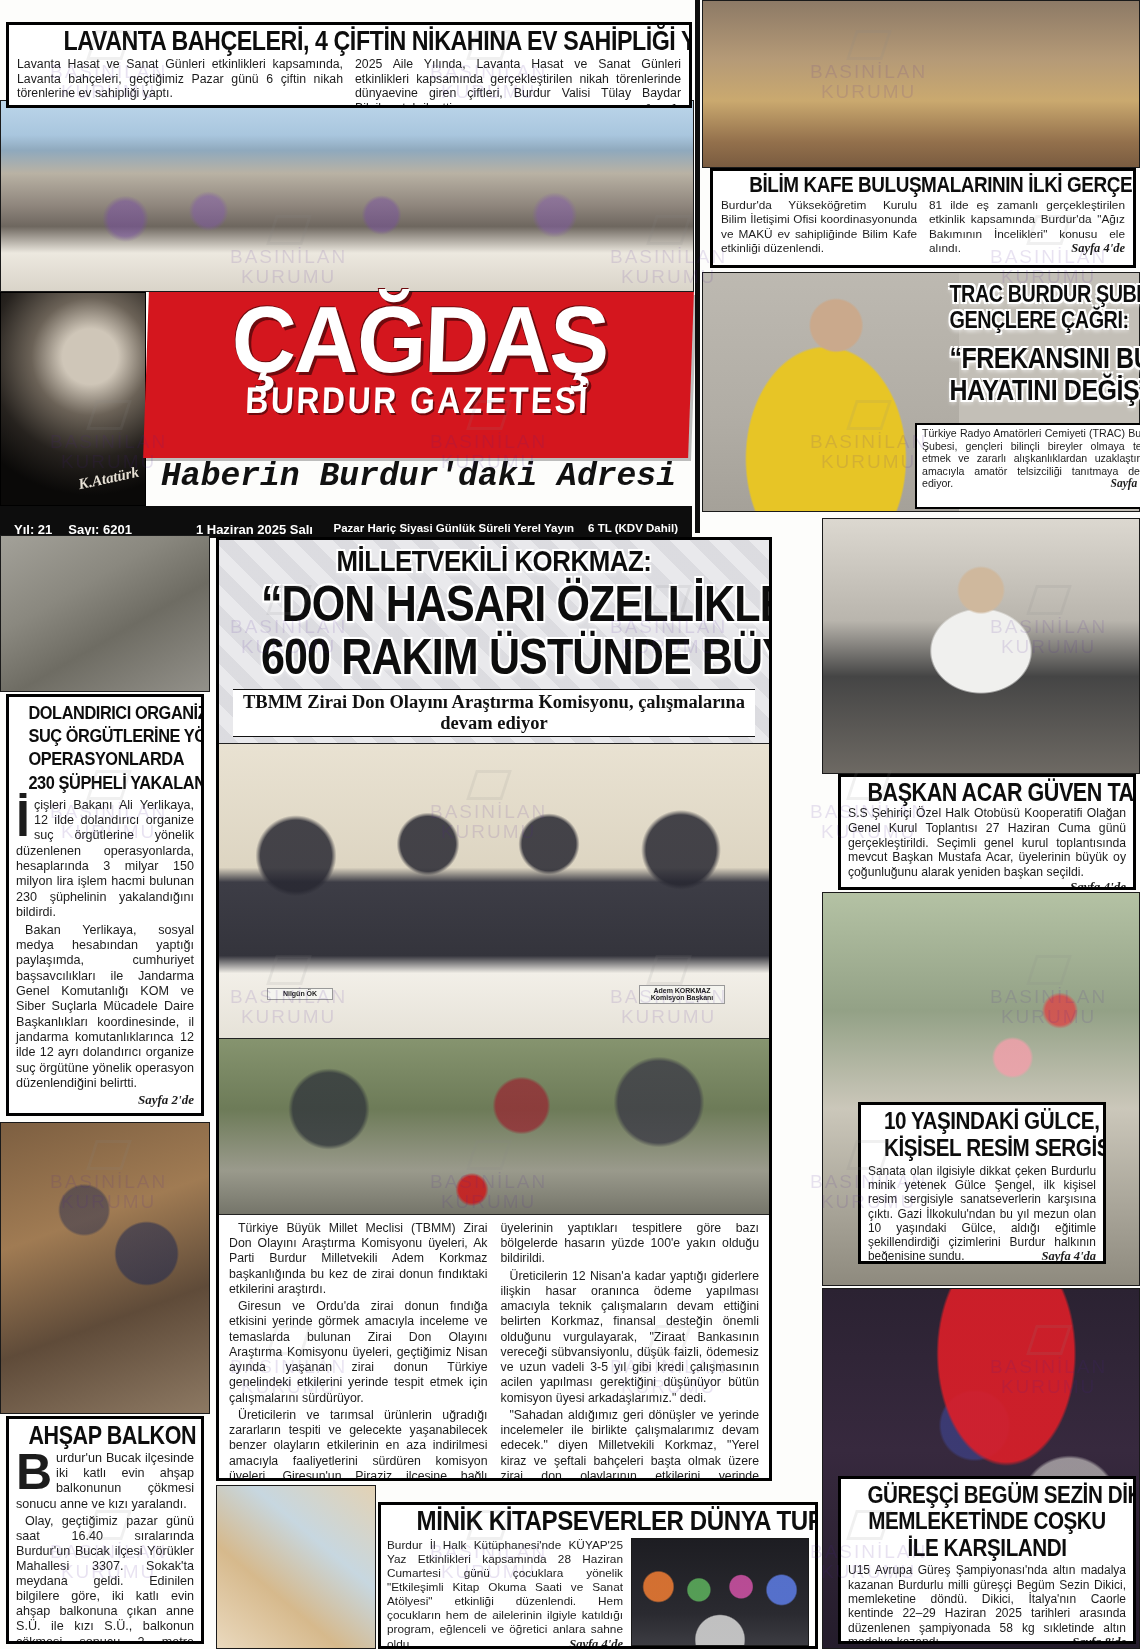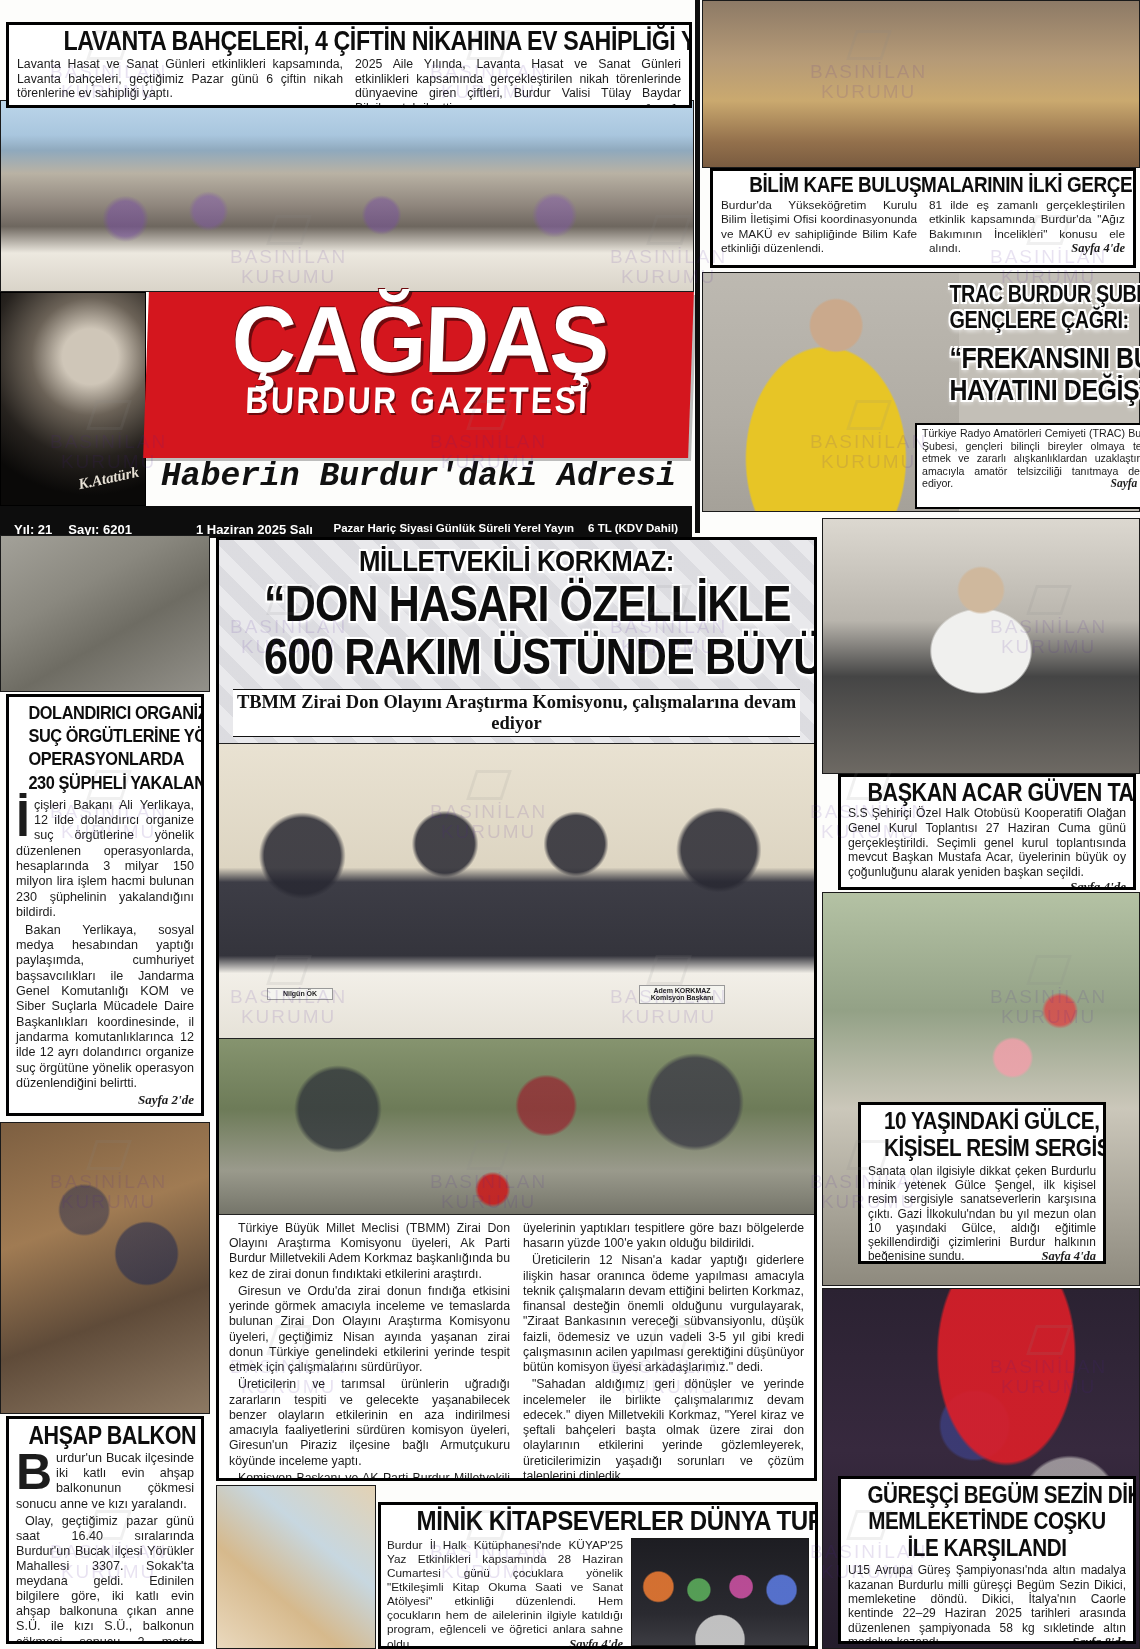--- a/index.html
+++ b/index.html
@@ -165,21 +165,21 @@
     </div>
     <div class="body-text" style="font-size:12.6px;line-height:1.2;margin-top:3px;">
       <p style="text-indent:0;">
         <span class="dropcap" style="font-size:50px;">B</span>
         <span>urdur'un Bucak ilçesinde iki katlı evin ahşap balkonunun çökmesi sonucu anne ve kızı yaralandı.</span>
       </p>
       <p>Olay, geçtiğimiz pazar günü saat 16.40 sıralarında Burdur'un Bucak ilçesi Yörükler Mahallesi 3307. Sokak'ta meydana geldi. Edinilen bilgilere göre, iki katlı evin ahşap balkonuna çıkan anne S.Ü. ile kızı S.Ü., balkonun çökmesi sonucu 2 metre yükseklikten yere düştü.</p>
     </div>
   </div>
 
-  <div class="nbox" style="left:216px;top:537px;width:601px;height:944px;padding:0;">
+  <div class="nbox" style="left:216px;top:537px;width:556px;height:944px;padding:0;">
     <div style="background:
            repeating-linear-gradient(45deg, rgba(160,160,170,.18) 0 14px, rgba(255,255,255,0) 14px 28px),
            #e9e9ec; padding:6px 4px 4px 4px;">
       <div class="hl outline-txt" style="font-size:30px;line-height:1;">
         <span class="cond">MİLLETVEKİLİ KORKMAZ:</span>
       </div>
       <div class="hl outline-txt" style="font-size:50px;line-height:1.06;letter-spacing:-1px;margin-top:2px;">
         <span class="cond">“DON HASARI ÖZELLİKLE</span>
         <span class="cond">600 RAKIM ÜSTÜNDE BÜYÜK”</span>
       </div>

